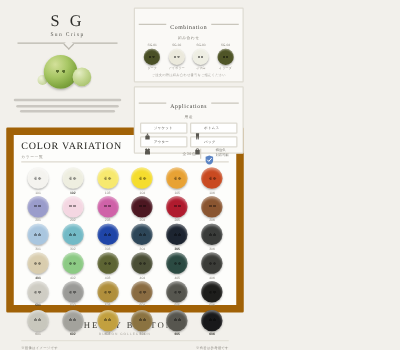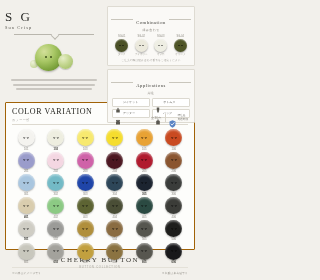--- a/index.html
+++ b/index.html
@@ -8,21 +8,21 @@
     background: #f2f0eb;
     font-family: "Liberation Sans", sans-serif;
     overflow: hidden;
     position: relative;
   }
   .page { width: 200px; height: 280px; position: relative; padding: 6px 5px 0 5px; }
 
   
   .top { display: flex; gap: 4px; height: 92px; }
 
-  .hero { width: 98px; position: relative; padding-top: 4px; text-align: left; }
+  .hero { width: 98px; position: relative; padding-top: 4px; text-align: center; }
   .brand-title {
     font-family: "Liberation Serif", serif;
     font-size: 13px; letter-spacing: 2.5px; color: #2b2b28;
     line-height: 1; margin-bottom: 3px;
   }
   .brand-sub {
     font-family: "Liberation Serif", serif;
     font-size: 4.4px; letter-spacing: 1.1px; color: #57564f; line-height: 1;
   }
   .hero-rule { position: relative; margin: 4px 9px 0 9px; height: 6px; }
@@ -97,21 +97,21 @@
   .app-grid { display:grid; grid-template-columns: 1fr 1fr; gap: 2.5px; padding: 2px 1px 1px 1px; }
   .app-item {
     display:flex; align-items:center; gap:2px; background:#fff;
     border:1px solid #dcd9d0; border-radius:1px; padding:1.5px 2px; height:9px;
   }
   .app-ico { width:6px; height:6px; flex:0 0 6px; position:relative; }
   .app-label { font-size:2.8px; color:#55534d; line-height:1; letter-spacing:.2px; white-space:nowrap; overflow:hidden; }
 
   
   .cv-card {
-    margin-top: 4px; background:#fdfdfb; border:1px solid #a16207; border-radius:1px;
+    margin-top: 4px; background:#fdfdfb; border:6px solid #a16207; border-radius:1px;
     padding: 5px 6px 4px 6px; height: 148px;
   }
   .cv-head { display:flex; align-items:flex-end; justify-content:space-between; border-bottom:1px solid #ddd9cf; padding-bottom:2.5px; }
   .cv-title {
     font-family:"Liberation Serif", serif; font-size:8px; letter-spacing:.6px; color:#24241f; line-height:1;
   }
   .cv-sub { font-size:3px; color:#8f8c84; letter-spacing:.5px; margin-top:1.5px; }
   .cv-head-right { display:flex; align-items:center; gap:3px; }
   .cv-count { font-size:3px; color:#8f8c84; letter-spacing:.3px; }
   .cv-divider { width:1px; height:8px; background:#d8d4ca; }

